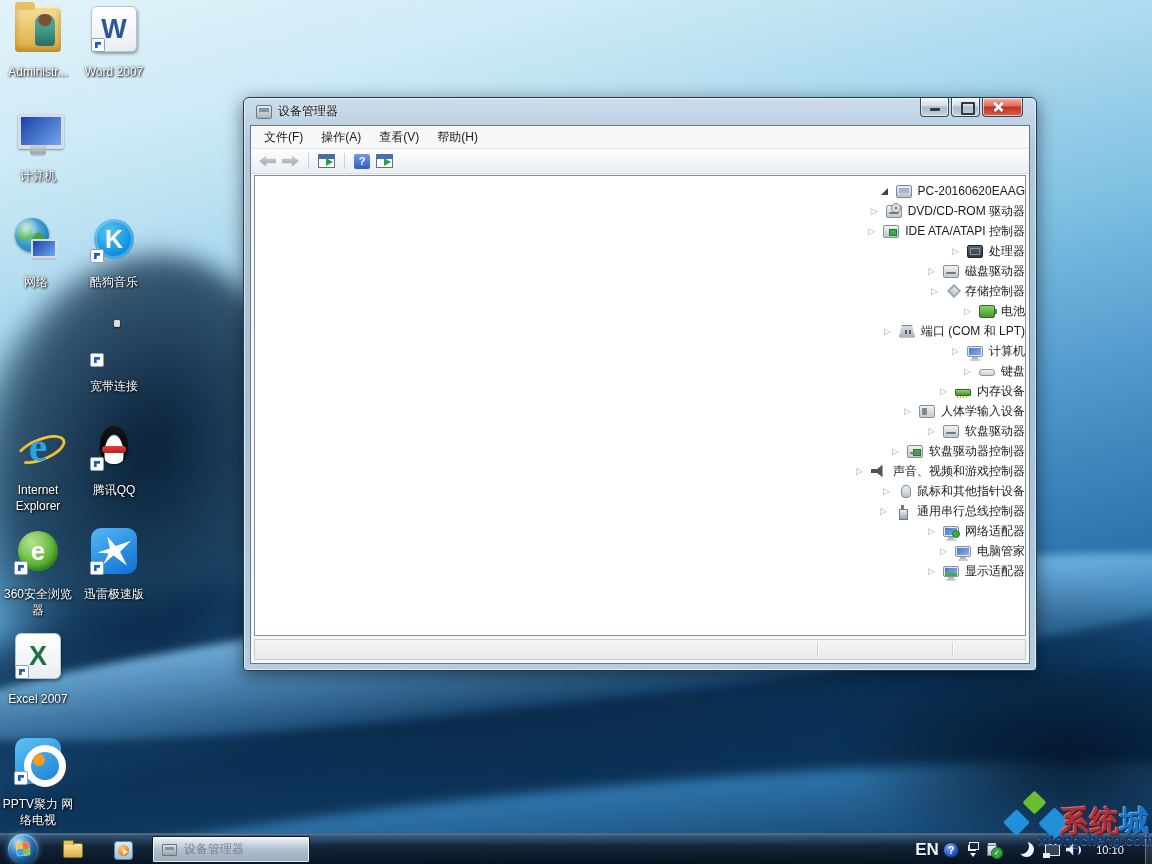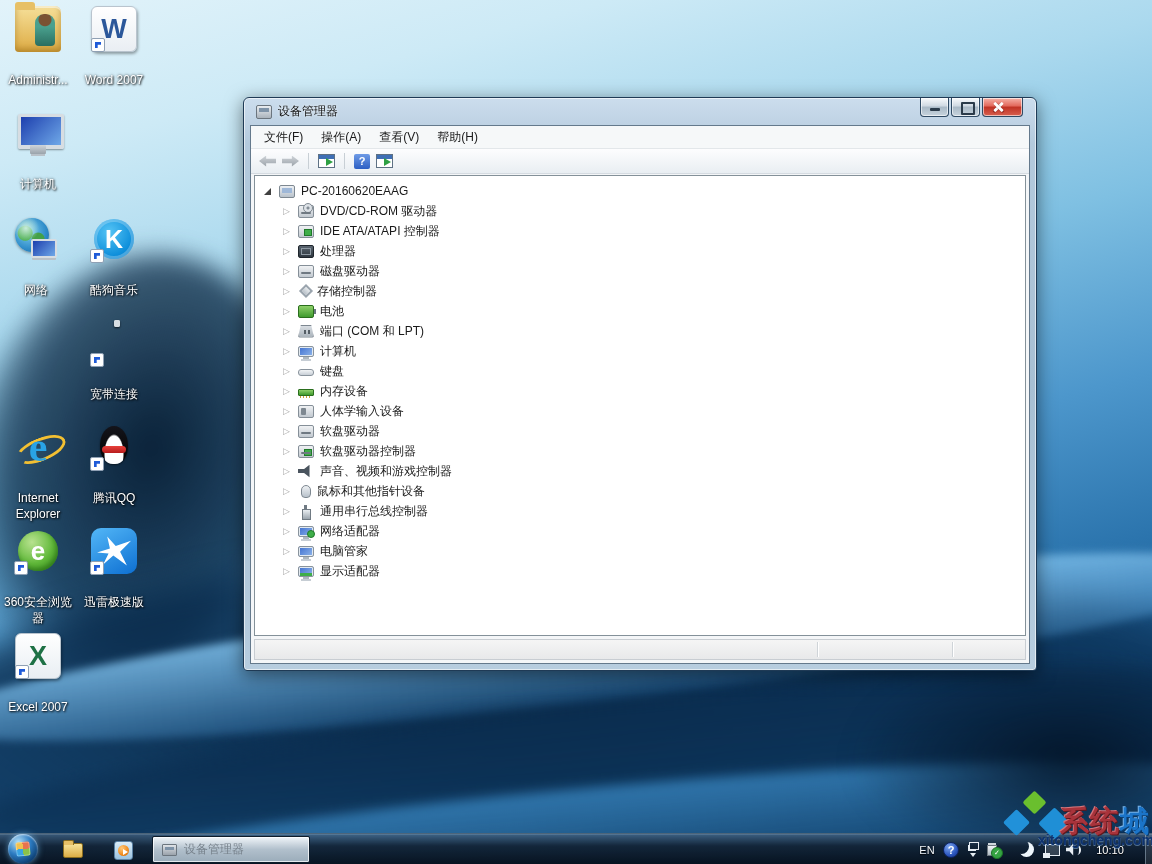--- a/index.html
+++ b/index.html
@@ -27,21 +27,21 @@
 
   
   #icons { position:absolute; inset:0; z-index:10; }
   .dicon { position:absolute; width:72px; text-align:center; cursor:default; }
   .art { position:relative; width:46px; height:46px; margin:0 auto; }
   .glyph { position:absolute; inset:0; display:flex; align-items:center; justify-content:center; z-index:2; }
   .sc { position:absolute; left:-1px; bottom:-1px; width:14px; height:14px; background:#fff; border:1px solid #8fa0b4; border-radius:2px; z-index:4; display:none; }
   .sc::after { content:""; position:absolute; left:3px; top:3px; width:6px; height:6px;
      background:#1f5bd8; clip-path:polygon(0 100%,0 55%,55% 55%,55% 0,100% 0,100% 100%); transform:rotate(180deg); }
   .has-sc .sc { display:block; }
-  .dlabel { margin-top:20px; font-size:12px; line-height:1.35; color:#fff; text-shadow:1px 1px 2px rgba(0,0,0,.9),0 0 3px rgba(0,0,0,.7); }
+  .dlabel { margin-top:12px; font-size:12px; line-height:1.35; color:#fff; text-shadow:1px 1px 2px rgba(0,0,0,.9),0 0 3px rgba(0,0,0,.7); }
 
   .art-admin { background:linear-gradient(180deg,#f6e09a,#ddab43); border-radius:3px 6px 4px 4px; box-shadow:inset 0 2px 0 rgba(255,255,255,.5), inset 0 -3px 6px rgba(140,95,20,.5); }
   .art-admin::before { content:""; position:absolute; left:0; top:-4px; width:20px; height:8px; background:#e7c066; border-radius:3px 3px 0 0; }
   .art-admin::after { content:""; position:absolute; right:6px; top:8px; width:20px; height:32px; border-radius:9px 9px 4px 4px;
      background:radial-gradient(circle at 50% 18%, #7a5233 0 6px, rgba(0,0,0,0) 7px), linear-gradient(180deg,#49a08e 40%,#2b6e60); }
   .art-word, .art-excel { background:linear-gradient(180deg,#ffffff,#e9eef3); border:1px solid #b9c4ce; border-radius:6px; box-shadow:1px 2px 3px rgba(0,0,0,.35); }
   .art-word .glyph { color:#2b579a; font-size:27px; font-weight:bold; }
   .art-excel .glyph { color:#1e7145; font-size:27px; font-weight:bold; }
   .art-computer::before, .art-broadband::before, .art-broadband::after {
      content:""; position:absolute; border:3px solid #d7dde2; border-bottom-width:4px; border-radius:2px;
@@ -113,21 +113,21 @@
   .toolbar { position:absolute; left:0; right:0; top:23px; height:25px; background:linear-gradient(#fdfdfe,#e9eef2); border-bottom:1px solid #d5dbe1; display:flex; align-items:center; padding-left:8px; gap:6px; }
   .tb-arrow { width:17px; height:11px; background:linear-gradient(#cdd2d7,#9aa1a8); clip-path:polygon(0 50%,42% 0,42% 30%,100% 30%,100% 70%,42% 70%,42% 100%); }
   .tb-arrow.fwd { transform:scaleX(-1); }
   .tb-sep { width:1px; height:16px; background:#c8cfd5; margin:0 3px; }
   .tb-win { width:17px; height:14px; background:#fff; border:1px solid #5e7184; position:relative; }
   .tb-win::before { content:""; position:absolute; left:0; right:0; top:0; height:4px; background:#3f6fb5; }
   .tb-win::after { content:""; position:absolute; right:1px; bottom:1px; width:0; height:0; border-left:7px solid #2ea043; border-top:4px solid rgba(0,0,0,0); border-bottom:4px solid rgba(0,0,0,0); }
   .tb-help { width:16px; height:15px; border-radius:2px; background:linear-gradient(#6f9be6,#2c5fc4); color:#fff; font-size:11px; font-weight:bold; text-align:center; line-height:15px; }
 
   .treearea { position:absolute; left:3px; right:3px; top:49px; bottom:27px; background:#fff; border:1px solid #849199; overflow:hidden; padding-top:5px; }
-  .trow { display:flex; align-items:center; height:20px; font-size:12px; color:#1a1a1a; padding-left:28px; cursor:default; }
+  .trow { display:flex; align-items:center; height:20px; font-size:12px; color:#1a1a1a; padding-left:28px; cursor:default;justify-content:flex-end; }
   .trow.root { padding-left:9px; }
   .twig { width:11px; flex:none; display:flex; align-items:center; }
   .tri-open { width:0; height:0; border-bottom:7px solid #404040; border-left:7px solid rgba(0,0,0,0); }
   .tri-col { color:#a8a8a8; font-size:9px; line-height:1; }
   .ti { display:inline-block; width:16px; height:13px; margin:0 6px 0 4px; position:relative; flex:none; border-radius:2px; }
   .ti-pc { background:linear-gradient(#eef1f4,#b9c2cb); border:1px solid #7e8891; }
   .ti-pc::after { content:""; position:absolute; left:2px; top:2px; right:2px; height:5px; background:#9fb8d8; }
   .ti-dvd,.ti-disk,.ti-floppy,.ti-floppyctl,.ti-ide,.ti-hid { background:linear-gradient(#f0f2f4,#c2c9d0); border:1px solid #858f98; }
   .ti-dvd::after,.ti-disk::after,.ti-floppy::after,.ti-floppyctl::after { content:""; position:absolute; left:2px; right:2px; top:6px; height:2px; background:#6f7982; border-radius:1px; }
   .ti-dvd::before { content:""; position:absolute; right:0px; top:-3px; width:8px; height:8px; border-radius:50%; background:radial-gradient(circle,#848e97 0 1px,#dde2e7 2px); border:1px solid #7d8790; }
@@ -173,21 +173,21 @@
   .icon-wmp::after { content:""; position:absolute; left:8px; top:7px; width:0; height:0; border-left:5px solid #fff; border-top:3px solid rgba(0,0,0,0); border-bottom:3px solid rgba(0,0,0,0); }
   .taskbtn { position:absolute; left:152px; top:2px; width:158px; height:27px; border-radius:2px; cursor:pointer;
     background:linear-gradient(180deg, rgba(250,253,255,.95), rgba(205,219,230,.85) 50%, rgba(180,198,212,.85));
     border:1px solid #0d1c2b; box-shadow:inset 0 0 0 1px rgba(255,255,255,.75); display:flex; align-items:center; padding-left:9px; gap:7px; }
   .taskbtn-icon { width:15px; height:12px; background:linear-gradient(#dfe3e8,#9aa2ab); border:1px solid #6b757e; border-radius:1px; position:relative; }
   .taskbtn-icon::after { content:""; position:absolute; left:2px; top:2px; right:2px; height:3px; background:#7e93a8; }
   .taskbtn-label { font-size:12px; color:#77828c; }
 
   .tray { position:absolute; right:0; top:0; height:31px; }
   .tray-item { position:absolute; top:0; height:31px; display:flex; align-items:center; justify-content:center; cursor:pointer; }
-  .lang { font-size:11px; font-weight:normal; color:#f2f6fa; text-shadow:0 1px 1px #000; }
+  .lang { font-size:17px; font-weight:bold; color:#f2f6fa; text-shadow:0 1px 1px #000; }
   .tray-help { width:16px; height:16px; border-radius:50%; background:radial-gradient(circle at 35% 28%,#7fa8ee,#2c57c0 60%,#14307e); border:1px solid #0e2360;
      color:#fff; font-size:11px; font-weight:bold; text-align:center; line-height:15px; }
   .tray-hidden { width:14px; height:18px; position:relative; }
   .tray-hidden::before { content:""; position:absolute; left:3px; top:1px; width:8px; height:6px; border:1px solid #e6edf3; box-shadow:-2px 2px 0 -1px #e6edf3; }
   .tray-hidden::after { content:""; position:absolute; left:4px; bottom:2px; width:0; height:0; border-top:4px solid #e6edf3; border-left:3px solid rgba(0,0,0,0); border-right:3px solid rgba(0,0,0,0); }
   .tray-usb { width:18px; height:18px; position:relative; }
   .tray-usb::before { content:""; position:absolute; left:3px; top:4px; width:8px; height:9px; background:linear-gradient(#f2f5f8,#aeb8c1); border:1px solid #6e7880; box-shadow:0 -3px 0 -1px #cfd6dc; }
   .tray-usb::after { content:"✓"; position:absolute; right:-1px; bottom:0px; width:10px; height:10px; border-radius:50%; background:#35a342; border:1px solid #1c7526;
      color:#fff; font-size:7px; line-height:10px; text-align:center; }
   .tray-moon { width:15px; height:15px; border-radius:50%; box-shadow:inset -5px -3px 0 0 #eef6fb; }
@@ -289,20 +289,27 @@
         </div>
     <div class="dlabel">迅雷极速版</div>
   </div>
       <div class="dicon" style="left: 2px; top: 633px;">
     <div class="art art-excel has-sc">
           <span class="glyph">X</span>
           <span class="sc"></span>
         </div>
     <div class="dlabel">Excel 2007</div>
   </div>
+      <div class="dicon" style="left: 2px; top: 738px;">
+    <div class="art art-pptv has-sc">
+          <span class="glyph"></span>
+          <span class="sc"></span>
+        </div>
+    <div class="dlabel">PPTV聚力 网络电视</div>
+  </div>
     </div>
 
   <div class="win">
     <div class="titlebar">
       <span class="title-icon"></span>
       <span class="title-text">设备管理器</span>
     </div>
     <div class="winbtns">
       <div class="wbtn wbtn-min"></div>
       <div class="wbtn wbtn-max"></div>

